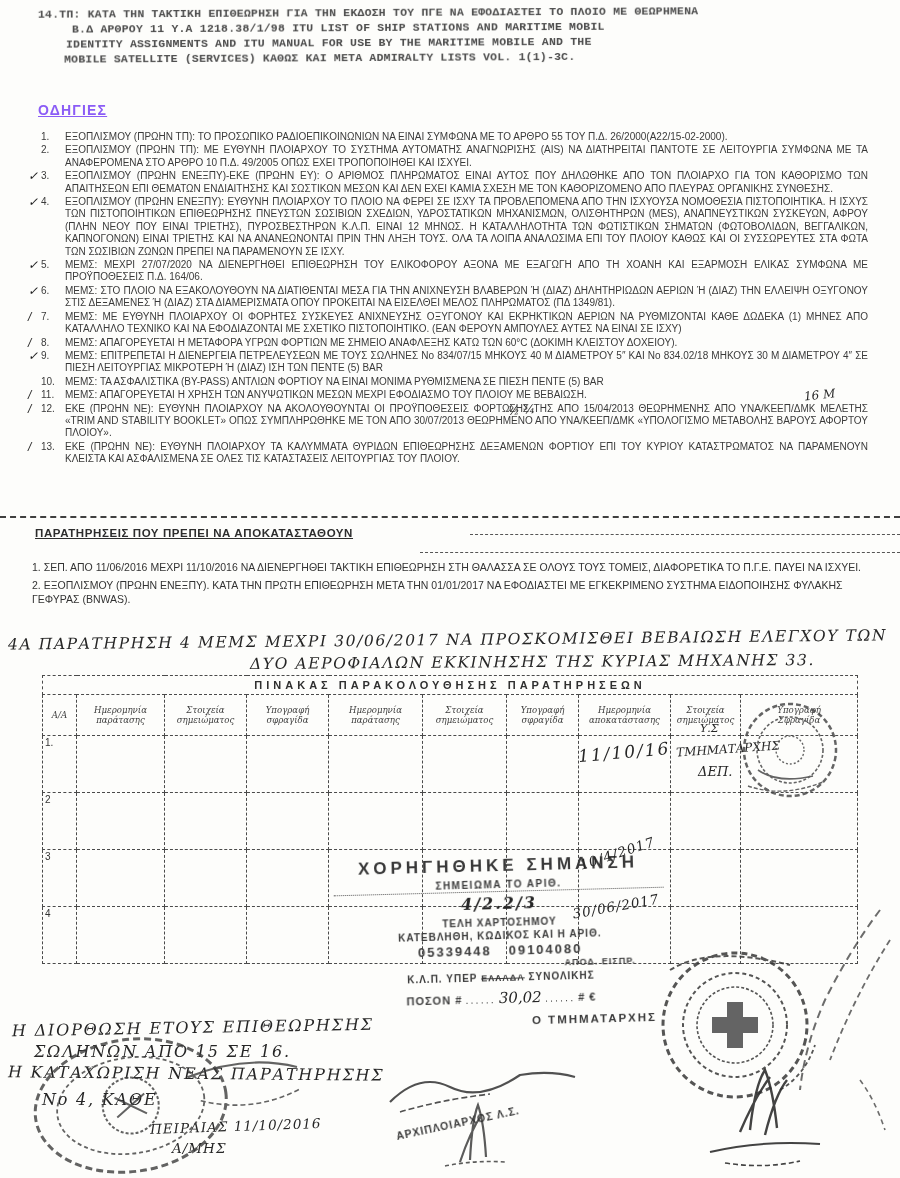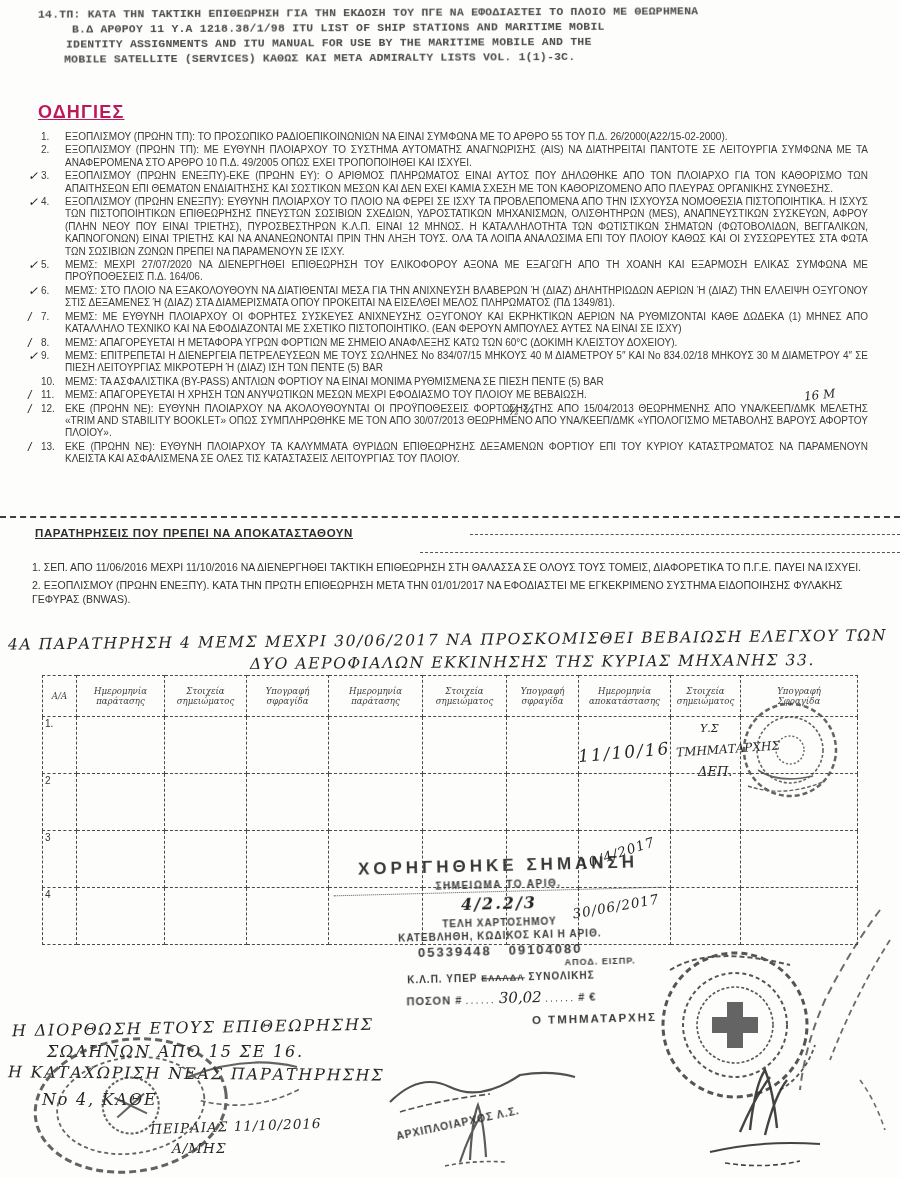--- a/index.html
+++ b/index.html
@@ -6,21 +6,21 @@
   .page{position:relative;width:900px;height:1178px;margin:0 auto;background:#fdfdfb;
         font-family:"Liberation Sans",sans-serif;color:#333;overflow:hidden;}
   .abs{position:absolute;}
   
   .typedhdr{font-family:"Liberation Mono",monospace;font-weight:700;font-size:11.5px;
             line-height:15px;color:#4d4d4d;filter:blur(.45px);letter-spacing:.2px;white-space:nowrap;
             transform:rotate(-.3deg);}
   .typedhdr div{white-space:nowrap;}
   .ind1{margin-left:34px}.ind2{margin-left:28px}.ind3{margin-left:26px}
   
-  .sec-title{font-weight:700;font-size:18px;letter-spacing:1.2px;color:#be185d;
+  .sec-title{font-weight:700;font-size:14px;letter-spacing:1.2px;color:#8b5cf6;
              text-decoration:underline;filter:blur(.2px);}
   .sec-title2{font-weight:700;font-size:11.5px;letter-spacing:.6px;color:#2d2d2d;filter:blur(.25px);}
   
   .inst-list{width:840px;}
   .inst{display:flex;font-size:10px;line-height:12.4px;color:#3a3a3a;filter:blur(.22px);
         margin-bottom:1px;text-align:justify;}
   .inst .mark{width:13px;flex:none;font-size:12px;color:#1f1f1f;font-style:italic;filter:none;}
   .inst .num{width:24px;flex:none;}
   .inst .txt{flex:1;}
   .obs-item{font-size:10.5px;line-height:14px;color:#333;filter:blur(.22px);text-align:left;}
@@ -166,20 +166,23 @@
         <col style="width:82px">
         <col style="width:82px">
       <col style="width:94px">
         <col style="width:84px">
         <col style="width:72px">
         <col style="width:92px">
       <col style="width:70px">
         <col style="width:117px">
     </colgroup>
     <tbody>
+        <tr>
+          <th class="cap" colspan="10">ΠΙΝΑΚΑΣ ΠΑΡΑΚΟΛΟΥΘΗΣΗΣ ΠΑΡΑΤΗΡΗΣΕΩΝ</th>
+        </tr>
     <tr>
       <th class="h"><span>Α/Α</span><br><span></span></th>
       <th class="h"><span>Ημερομηνία</span><br><span>παράτασης</span></th>
       <th class="h"><span>Στοιχεία</span><br><span>σημειώματος</span></th>
       <th class="h"><span>Υπογραφή</span><br><span>σφραγίδα</span></th>
       <th class="h"><span>Ημερομηνία</span><br><span>παράτασης</span></th>
       <th class="h"><span>Στοιχεία</span><br><span>σημειώματος</span></th>
       <th class="h"><span>Υπογραφή</span><br><span>σφραγίδα</span></th>
       <th class="h"><span>Ημερομηνία</span><br><span>αποκατάστασης</span></th>
       <th class="h"><span>Στοιχεία</span><br><span>σημειώματος</span></th>
@@ -274,21 +277,21 @@
       <span style="letter-spacing:2px;color:#555;">......</span>
       <span class="stamp-text"># €</span>
     </div>
     <div class="r9 stamp-text">Ο ΤΜΗΜΑΤΑΡΧΗΣ</div>
   </div>
 
   <div class="abs hand hand-med" style="left:578px;top:845px;transform:rotate(-18deg);">10/4/2017</div>
   <div class="abs hand hand-med" style="left:572px;top:898px;transform:rotate(-10deg);">30/06/2017</div>
 
   <div class="abs hand hand-big" style="left:12px;top:1018px;transform:rotate(-1deg);">Η ΔΙΟΡΘΩΣΗ ΕΤΟΥΣ ΕΠΙΘΕΩΡΗΣΗΣ</div>
-  <div class="abs hand hand-big" style="left:47px;top:1042px;">ΣΩΛΗΝΩΝ ΑΠΟ 15 ΣΕ 16.</div>
+  <div class="abs hand hand-big" style="left:34px;top:1042px;">ΣΩΛΗΝΩΝ ΑΠΟ 15 ΣΕ 16.</div>
   <div class="abs hand hand-big" style="left:8px;top:1064px;transform:rotate(.5deg);">Η ΚΑΤΑΧΩΡΙΣΗ ΝΕΑΣ ΠΑΡΑΤΗΡΗΣΗΣ</div>
   <div class="abs hand hand-big" style="left:42px;top:1090px;">Νο 4, ΚΑΘΕ</div>
   <div class="abs hand hand-med" style="left:150px;top:1118px;transform:rotate(-2deg);">ΠΕΙΡΑΙΑΣ 11/10/2016</div>
   <div class="abs hand hand-med" style="left:172px;top:1140px;">Α/ΜΗΣ</div>
 
   <svg class="abs stamp" style="left:20px;top:1020px;transform:rotate(-8deg);" width="300" height="155" viewBox="0 0 300 155">
     <g stroke="#3d3d3d" fill="none" opacity=".8">
       <ellipse cx="110" cy="80" rx="96" ry="66" stroke-width="3" stroke-dasharray="7 4"></ellipse>
       <ellipse cx="110" cy="80" rx="74" ry="48" stroke-width="1.8" stroke-dasharray="4 3"></ellipse>
       <circle cx="110" cy="80" r="28" stroke-width="2" stroke-dasharray="3 2"></circle>

